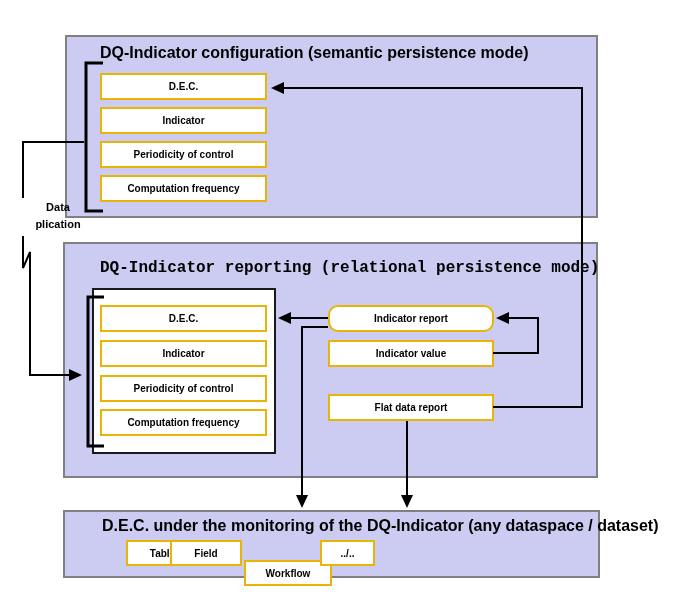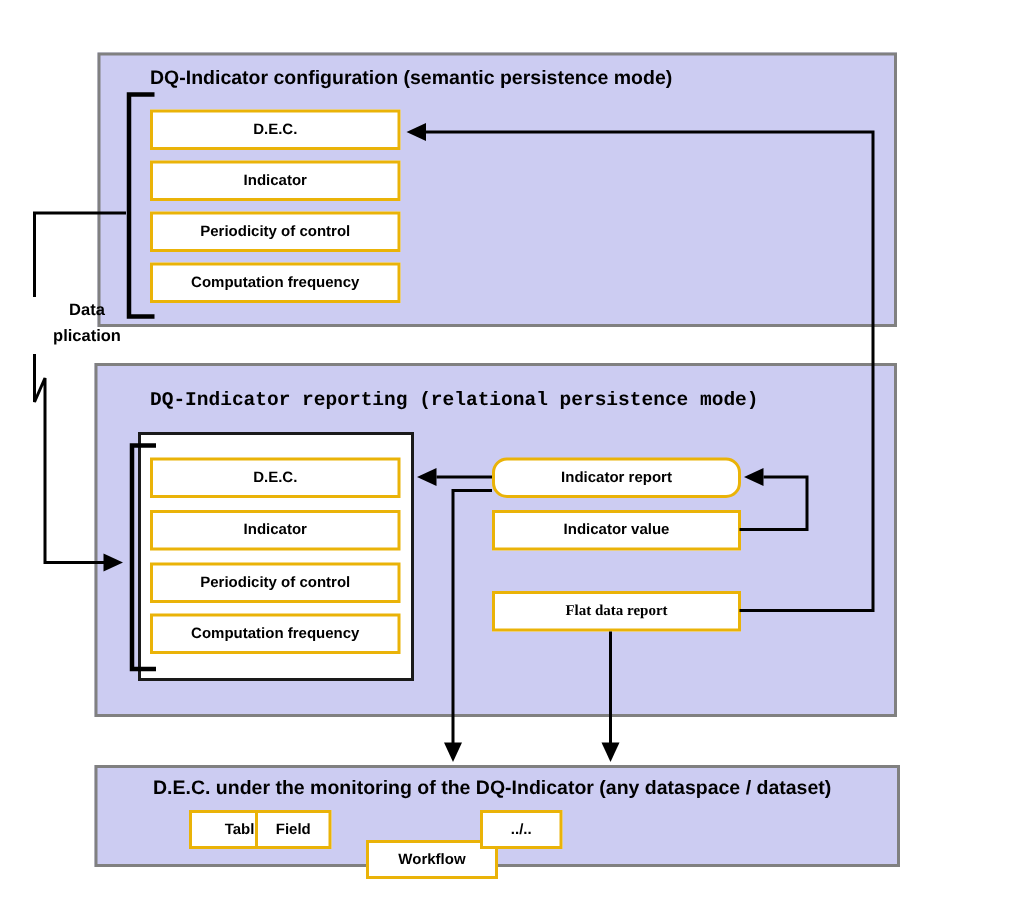--- a/index.html
+++ b/index.html
@@ -16,21 +16,21 @@
     overflow: hidden;
   }
   .panel {
     position: absolute;
     background: #ccccf2;
     border: 2px solid #808080;
     box-sizing: border-box;
   }
   .panel-title {
     position: absolute;
-    font-size: 13px;
+    font-size: 16px;
     font-weight: bold;
     color: #000000;
     white-space: nowrap;
   }
   .box {
     position: absolute;
     background: #ffffff;
     border: 2px solid #eab308;
     box-sizing: border-box;
     display: flex;
@@ -84,25 +84,25 @@
   
   .rep-ent-box { left: 100px; width: 167px; height: 27px; }
   #rep-ent-0 { top: 305px; }
   #rep-ent-1 { top: 340px; }
   #rep-ent-2 { top: 375px; }
   #rep-ent-3 { top: 409px; }
   
   .rep-box { left: 328px; width: 166px; height: 27px; }
   #rep-box-0 { top: 305px; border-radius: 10px; }
   #rep-box-1 { top: 340px; }
-  #rep-box-2 { top: 394px; font-family: Liberation Serif, serif; }
+  #rep-box-2 { top: 394px; }
   
   .mon-box { top: 540px; height: 26px; }
   #mon-box-0 { left: 126px; width: 73px; }
-  #mon-box-1 { left: 170px; width: 51px; }
+  #mon-box-1 { left: 170px; width: 72px; }
   #mon-box-2 { left: 244px; width: 88px; margin-top: 20px; }
   #mon-box-3 { left: 320px; width: 55px; }
 </style>
 </head>
 <body>
 
 <div id="canvas">
 
   <div class="panel" id="panel-config"></div>
   <div class="panel" id="panel-reporting"></div>

